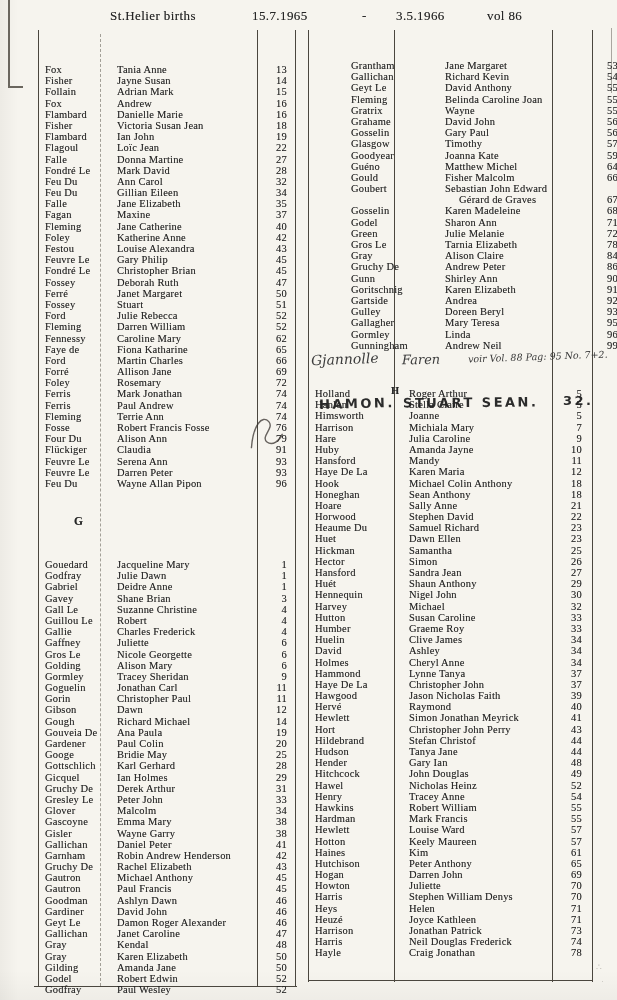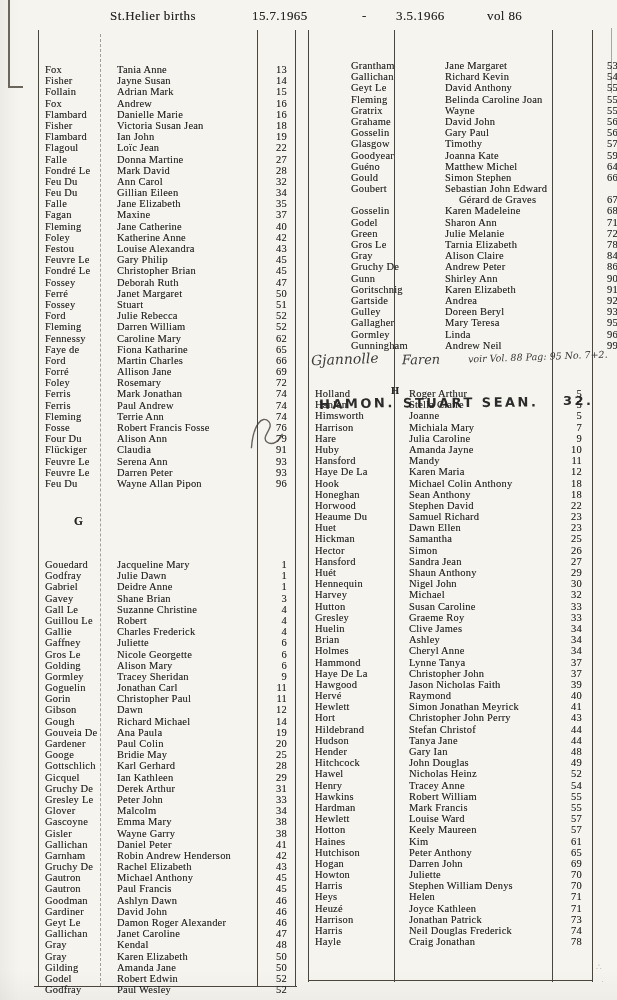--- a/index.html
+++ b/index.html
@@ -346,21 +346,21 @@
         <span class="c-given">Bridie May</span>
         <span class="c-page">25</span>
       </div>
       <div class="trow typed">
         <span class="c-surname">Gottschlich</span>
         <span class="c-given">Karl Gerhard</span>
         <span class="c-page">28</span>
       </div>
       <div class="trow typed">
         <span class="c-surname">Gicquel</span>
-        <span class="c-given">Ian Kathleen</span>
+        <span class="c-given">Ian Holmes</span>
         <span class="c-page">29</span>
       </div>
       <div class="trow typed">
         <span class="c-surname">Gruchy De</span>
         <span class="c-given">Derek Arthur</span>
         <span class="c-page">31</span>
       </div>
       <div class="trow typed">
         <span class="c-surname">Gresley Le</span>
         <span class="c-given">Peter John</span>
@@ -499,21 +499,21 @@
         <span class="c-given">Joanna Kate</span>
         <span class="c-page">59</span>
       </div>
       <div class="trow typed">
         <span class="c-surname">Guéno</span>
         <span class="c-given">Matthew Michel</span>
         <span class="c-page">64</span>
       </div>
       <div class="trow typed">
         <span class="c-surname">Gould</span>
-        <span class="c-given">Simon Stephen</span>
+        <span class="c-given">Fisher Malcolm</span>
         <span class="c-page">66</span>
       </div>
       <div class="trow typed">
         <span class="c-surname">Goubert</span>
         <span class="c-given">Sebastian John Edward</span>
         <span class="c-page"></span>
       </div>
       <div class="trow typed indent">
         <span class="c-surname"></span>
         <span class="c-given">Gérard de Graves</span>
@@ -641,20 +641,25 @@
         <span class="c-surname">Hook</span>
         <span class="c-given">Michael Colin Anthony</span>
         <span class="c-page">18</span>
       </div>
       <div class="trow typed">
         <span class="c-surname">Honeghan</span>
         <span class="c-given">Sean Anthony</span>
         <span class="c-page">18</span>
       </div>
       <div class="trow typed">
+        <span class="c-surname">Hoare</span>
+        <span class="c-given">Sally Anne</span>
+        <span class="c-page">21</span>
+      </div>
+      <div class="trow typed">
         <span class="c-surname">Horwood</span>
         <span class="c-given">Stephen David</span>
         <span class="c-page">22</span>
       </div>
       <div class="trow typed">
         <span class="c-surname">Heaume Du</span>
         <span class="c-given">Samuel Richard</span>
         <span class="c-page">23</span>
       </div>
       <div class="trow typed">
@@ -691,31 +696,31 @@
         <span class="c-surname">Harvey</span>
         <span class="c-given">Michael</span>
         <span class="c-page">32</span>
       </div>
       <div class="trow typed">
         <span class="c-surname">Hutton</span>
         <span class="c-given">Susan Caroline</span>
         <span class="c-page">33</span>
       </div>
       <div class="trow typed">
-        <span class="c-surname">Gresley</span>
+        <span class="c-surname">Humber</span>
         <span class="c-given">Graeme Roy</span>
         <span class="c-page">33</span>
       </div>
       <div class="trow typed">
         <span class="c-surname">Huelin</span>
         <span class="c-given">Clive James</span>
         <span class="c-page">34</span>
       </div>
       <div class="trow typed">
-        <span class="c-surname">Brian</span>
+        <span class="c-surname">David</span>
         <span class="c-given">Ashley</span>
         <span class="c-page">34</span>
       </div>
       <div class="trow typed">
         <span class="c-surname">Holmes</span>
         <span class="c-given">Cheryl Anne</span>
         <span class="c-page">34</span>
       </div>
       <div class="trow typed">
         <span class="c-surname">Hammond</span>

